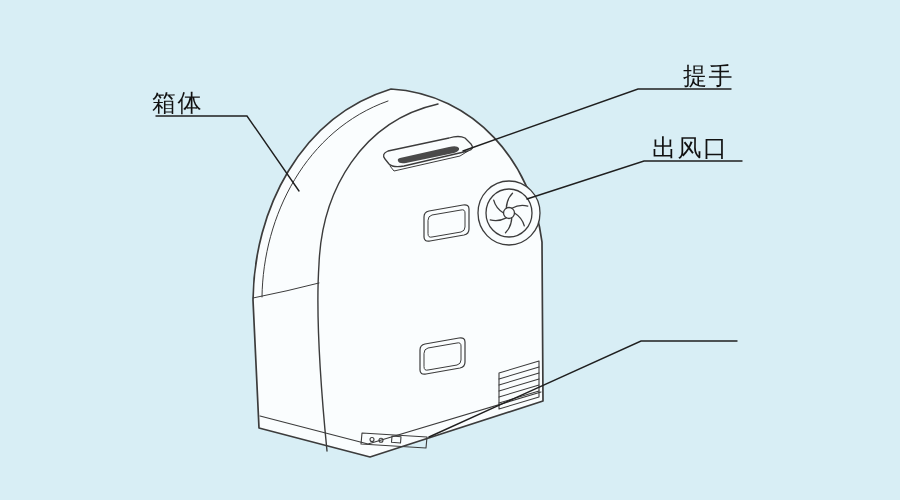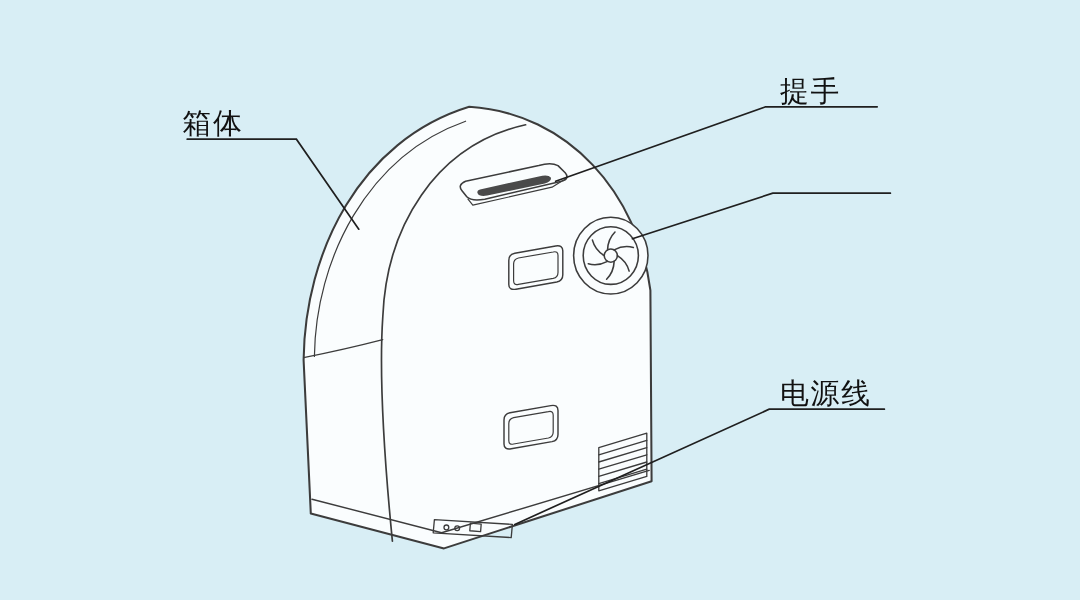--- a/index.html
+++ b/index.html
@@ -92,18 +92,18 @@
     <g stroke="#1f1f1f" stroke-width="1.4" fill="none" stroke-linecap="round">
       <path d="M 156 116 L 247 116 L 299 191"></path>
       <path d="M 463 151 L 638 89 L 731 89"></path>
       <path d="M 527 199 L 644 161 L 742 161"></path>
       <path d="M 429 437 L 641 341 L 737 341"></path>
     </g>
   </svg>
 
   <div class="label" style="left:152px; top:87px;">箱体</div>
 
-  <div class="label" style="left:650px; top:60px;">提手</div>
+  <div class="label" style="left:683px; top:60px;">提手</div>
 
+  <div class="label" style="left:652px; top:132px;">出风口</div>
 
-  <div class="label" style="left:650px; top:312px;">电源线</div>
 
 </div>
 
 </body></html>

